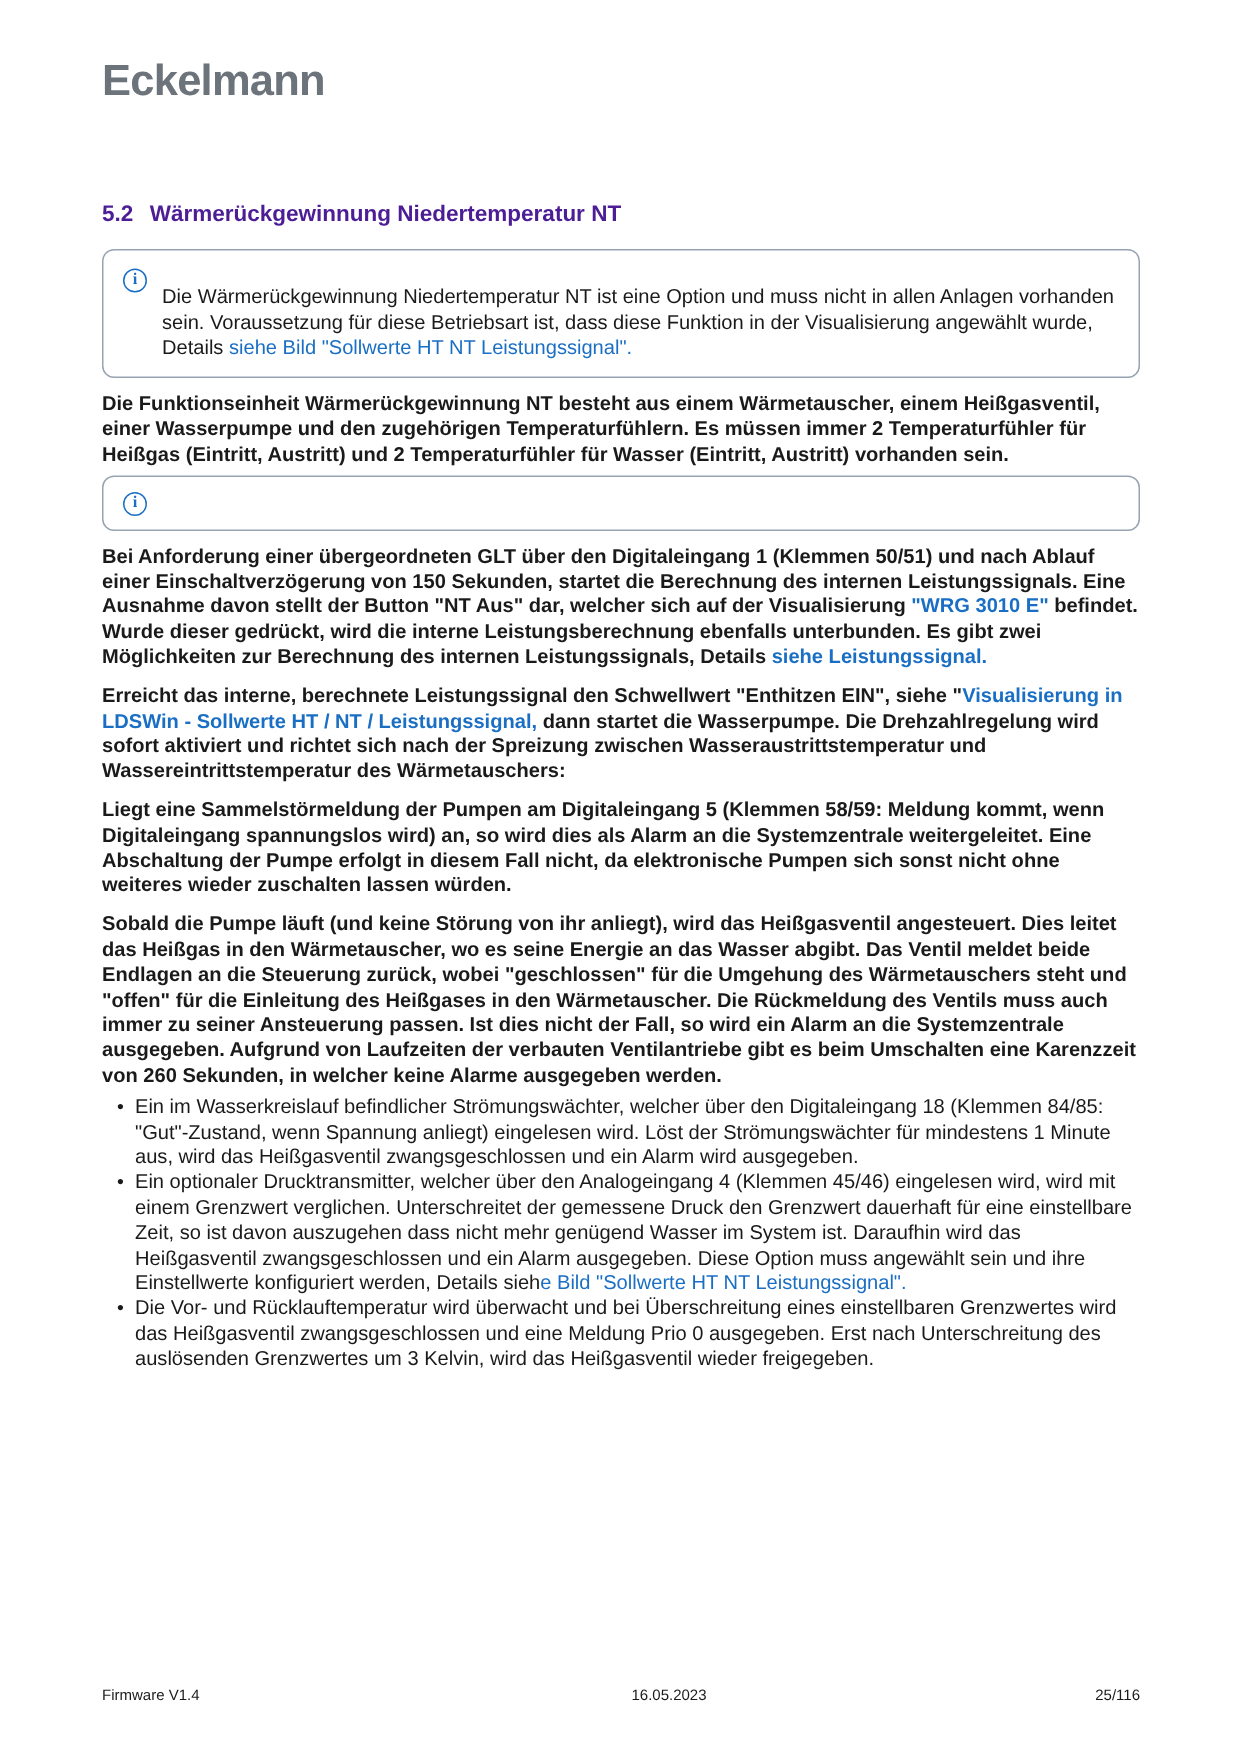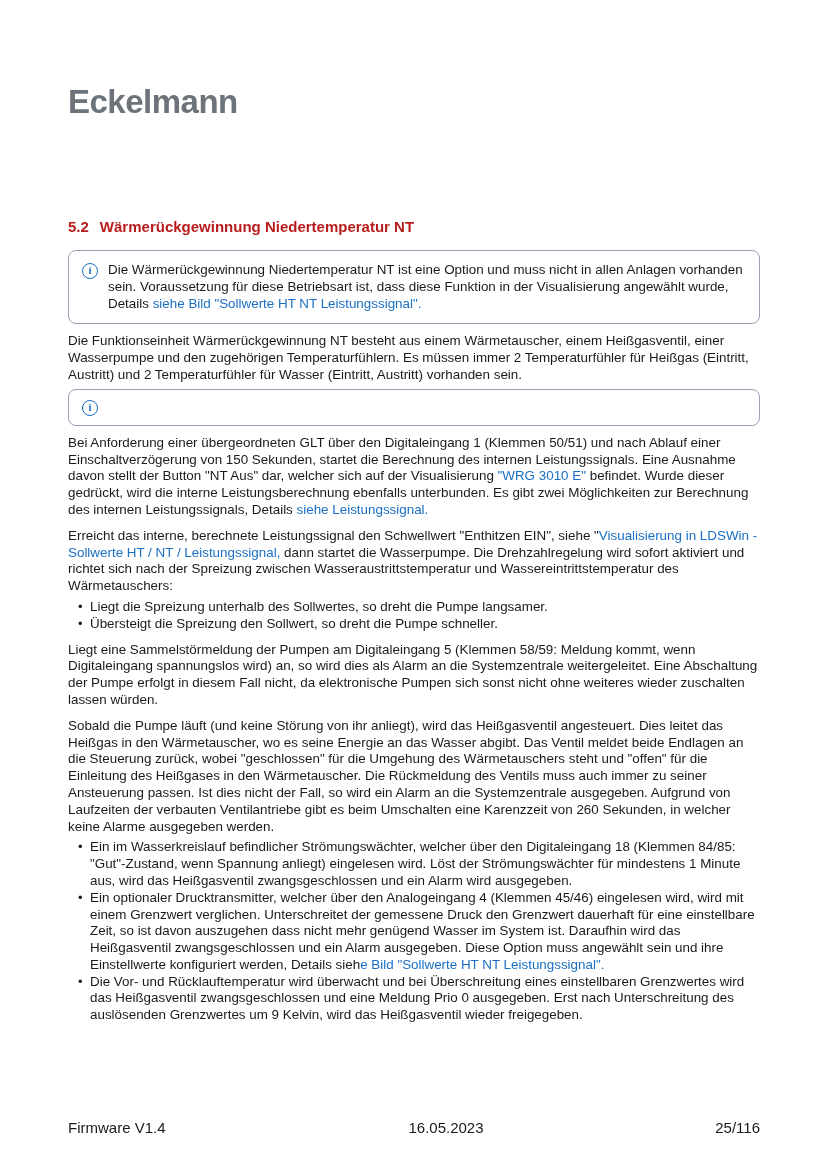--- a/index.html
+++ b/index.html
@@ -7,33 +7,32 @@
     width:827px; height:1169px;
     background:#ffffff;
     font-family:"Liberation Sans", sans-serif;
     color:#1a1a1a;
     position:relative;
     overflow:hidden;
   }
   .page { padding:38px 67px 0 68px; }
 
   .logo {
-    font-size:33px;
+    font-size:29px;
     font-weight:bold;
     color:#6c737a;
     letter-spacing:-0.5px;
     line-height:32px;
-    margin-top:48px;
   }
 
   h2.section {
-    margin:100px 0 0 0;
+    margin:64px 0 0 0;
     font-size:15px;
     font-weight:bold;
-    color:#b91c1c;
+    color:#4c1d95;
   }
   h2.section .sec-num { margin-right:11px; }
 
   .notebox {
     margin-top:15px;
     border:1px solid #98a4b3;
     border-radius:8px;
     padding:11px 14px 11px 13px;
     display:flex;
     gap:10px;
@@ -52,23 +51,24 @@
     font-weight:bold;
     font-size:11px;
     line-height:13px;
     text-align:center;
     margin-top:1px;
   }
 
   .note-text, p.para, ul.blist {
     font-size:13.4px;
     line-height:16.8px;
+    margin-top:12px;
   }
 
-  p.para { margin:9px 0 0 0; }
+  p.para { margin:9px 0 0 0;font-weight:bold; }
 
   a.link { color:#1a6fc4; text-decoration:none; cursor:pointer; }
   b.strong { font-weight:bold; }
 
   ul.blist {
     margin:4px 0 0 0;
     padding:0 0 0 22px;
     list-style:none;
   }
   ul.blist li { position:relative; }
@@ -77,21 +77,21 @@
     position:absolute;
     left:-12px;
     top:0;
     font-size:13px;
     color:#1a1a1a;
   }
 
   footer {
     position:absolute;
     left:68px; right:67px; bottom:33px;
-    font-size:15px;
+    font-size:10px;
     color:#1a1a1a;
   }
   footer .f-left  { float:left; }
   footer .f-right { float:right; }
   footer .f-center {
     position:absolute;
     left:50%;
     transform:translateX(-50%);
     margin-left:32px;
   }
@@ -113,35 +113,31 @@
   <p class="para">Die Funktionseinheit Wärmerückgewinnung NT besteht aus einem Wärmetauscher, einem Heißgasventil, einer Wasserpumpe und den zugehörigen Temperaturfühlern. Es müssen immer 2 Temperaturfühler für Heißgas (Eintritt, Austritt) und 2 Temperaturfühler für Wasser (Eintritt, Austritt) vorhanden sein.</p>
 
   <div class="notebox single">
     <span class="info-icon">i</span>
   </div>
 
   <p class="para"><span>Bei Anforderung einer übergeordneten GLT über den Digitaleingang 1 (Klemmen 50/51) und nach Ablauf einer Einschaltverzögerung von 150 Sekunden, startet die Berechnung des internen Leistungssignals. Eine Ausnahme davon stellt der Button "NT Aus" dar, welcher sich auf der Visualisierung </span><a class="link">"WRG 3010 E"</a><span> befindet. Wurde dieser gedrückt, wird die interne Leistungsberechnung ebenfalls unterbunden. Es gibt zwei Möglichkeiten zur Berechnung des internen Leistungssignals, Details </span><a class="link">siehe Leistungssignal.</a></p>
 
   <p class="para"><span>Erreicht das interne, berechnete Leistungssignal den Schwellwert "Enthitzen EIN", siehe "</span><a class="link">Visualisierung in LDSWin - Sollwerte HT / NT / Leistungssignal,</a><span> dann startet die Wasserpumpe. Die Drehzahlregelung wird sofort aktiviert und richtet sich nach der Spreizung zwischen Wasseraustrittstemperatur und Wassereintrittstemperatur des Wärmetauschers:</span></p>
 
-  <ul class="blist">
-    <li>Liegt die Spreizung unterhalb des Sollwertes, so dreht die Pumpe langsamer.</li>
-    <li>Übersteigt die Spreizung den Sollwert, so dreht die Pumpe schneller.</li>
-  </ul>
 
 
   <p class="para">Liegt eine Sammelstörmeldung der Pumpen am Digitaleingang 5 (Klemmen 58/59: Meldung kommt, wenn Digitaleingang spannungslos wird) an, so wird dies als Alarm an die Systemzentrale weitergeleitet. Eine Abschaltung der Pumpe erfolgt in diesem Fall nicht, da elektronische Pumpen sich sonst nicht ohne weiteres wieder zuschalten lassen würden.</p>
 
   <p class="para">Sobald die Pumpe läuft (und keine Störung von ihr anliegt), wird das Heißgasventil angesteuert. Dies leitet das Heißgas in den Wärmetauscher, wo es seine Energie an das Wasser abgibt. Das Ventil meldet beide Endlagen an die Steuerung zurück, wobei "geschlossen" für die Umgehung des Wärmetauschers steht und "offen" für die Einleitung des Heißgases in den Wärmetauscher. Die Rückmeldung des Ventils muss auch immer zu seiner Ansteuerung passen. Ist dies nicht der Fall, so wird ein Alarm an die Systemzentrale ausgegeben. Aufgrund von Laufzeiten der verbauten Ventilantriebe gibt es beim Umschalten eine Karenzzeit von 260 Sekunden, in welcher keine Alarme ausgegeben werden.</p>
 
 
   <ul class="blist">
     <li>Ein im Wasserkreislauf befindlicher Strömungswächter, welcher über den Digitaleingang 18 (Klemmen 84/85: "Gut"-Zustand, wenn Spannung anliegt) eingelesen wird. Löst der Strömungswächter für mindestens 1 Minute aus, wird das Heißgasventil zwangsgeschlossen und ein Alarm wird ausgegeben.</li>
     <li><span>Ein optionaler Drucktransmitter, welcher über den Analogeingang 4 (Klemmen 45/46) eingelesen wird, wird mit einem Grenzwert verglichen. Unterschreitet der gemessene Druck den Grenzwert dauerhaft für eine einstellbare Zeit, so ist davon auszugehen dass nicht mehr genügend Wasser im System ist. Daraufhin wird das Heißgasventil zwangsgeschlossen und ein Alarm ausgegeben. Diese Option muss angewählt sein und ihre Einstellwerte konfiguriert werden, Details sieh</span><a class="link">e Bild "Sollwerte HT NT Leistungssignal".</a></li>
-    <li>Die Vor- und Rücklauftemperatur wird überwacht und bei Überschreitung eines einstellbaren Grenzwertes wird das Heißgasventil zwangsgeschlossen und eine Meldung Prio 0 ausgegeben. Erst nach Unterschreitung des auslösenden Grenzwertes um 9 Kelvin, wird das Heißgasventil wieder freigegeben.</li>
+    <li>Die Vor- und Rücklauftemperatur wird überwacht und bei Überschreitung eines einstellbaren Grenzwertes wird das Heißgasventil zwangsgeschlossen und eine Meldung Prio 0 ausgegeben. Erst nach Unterschreitung des auslösenden Grenzwertes um 3 Kelvin, wird das Heißgasventil wieder freigegeben.</li>
   </ul>
 
 </div>
 
 <footer>
   <span class="f-left">Firmware V1.4</span>
   <span class="f-center">16.05.2023</span>
   <span class="f-right">25/116</span>
 </footer>
 

